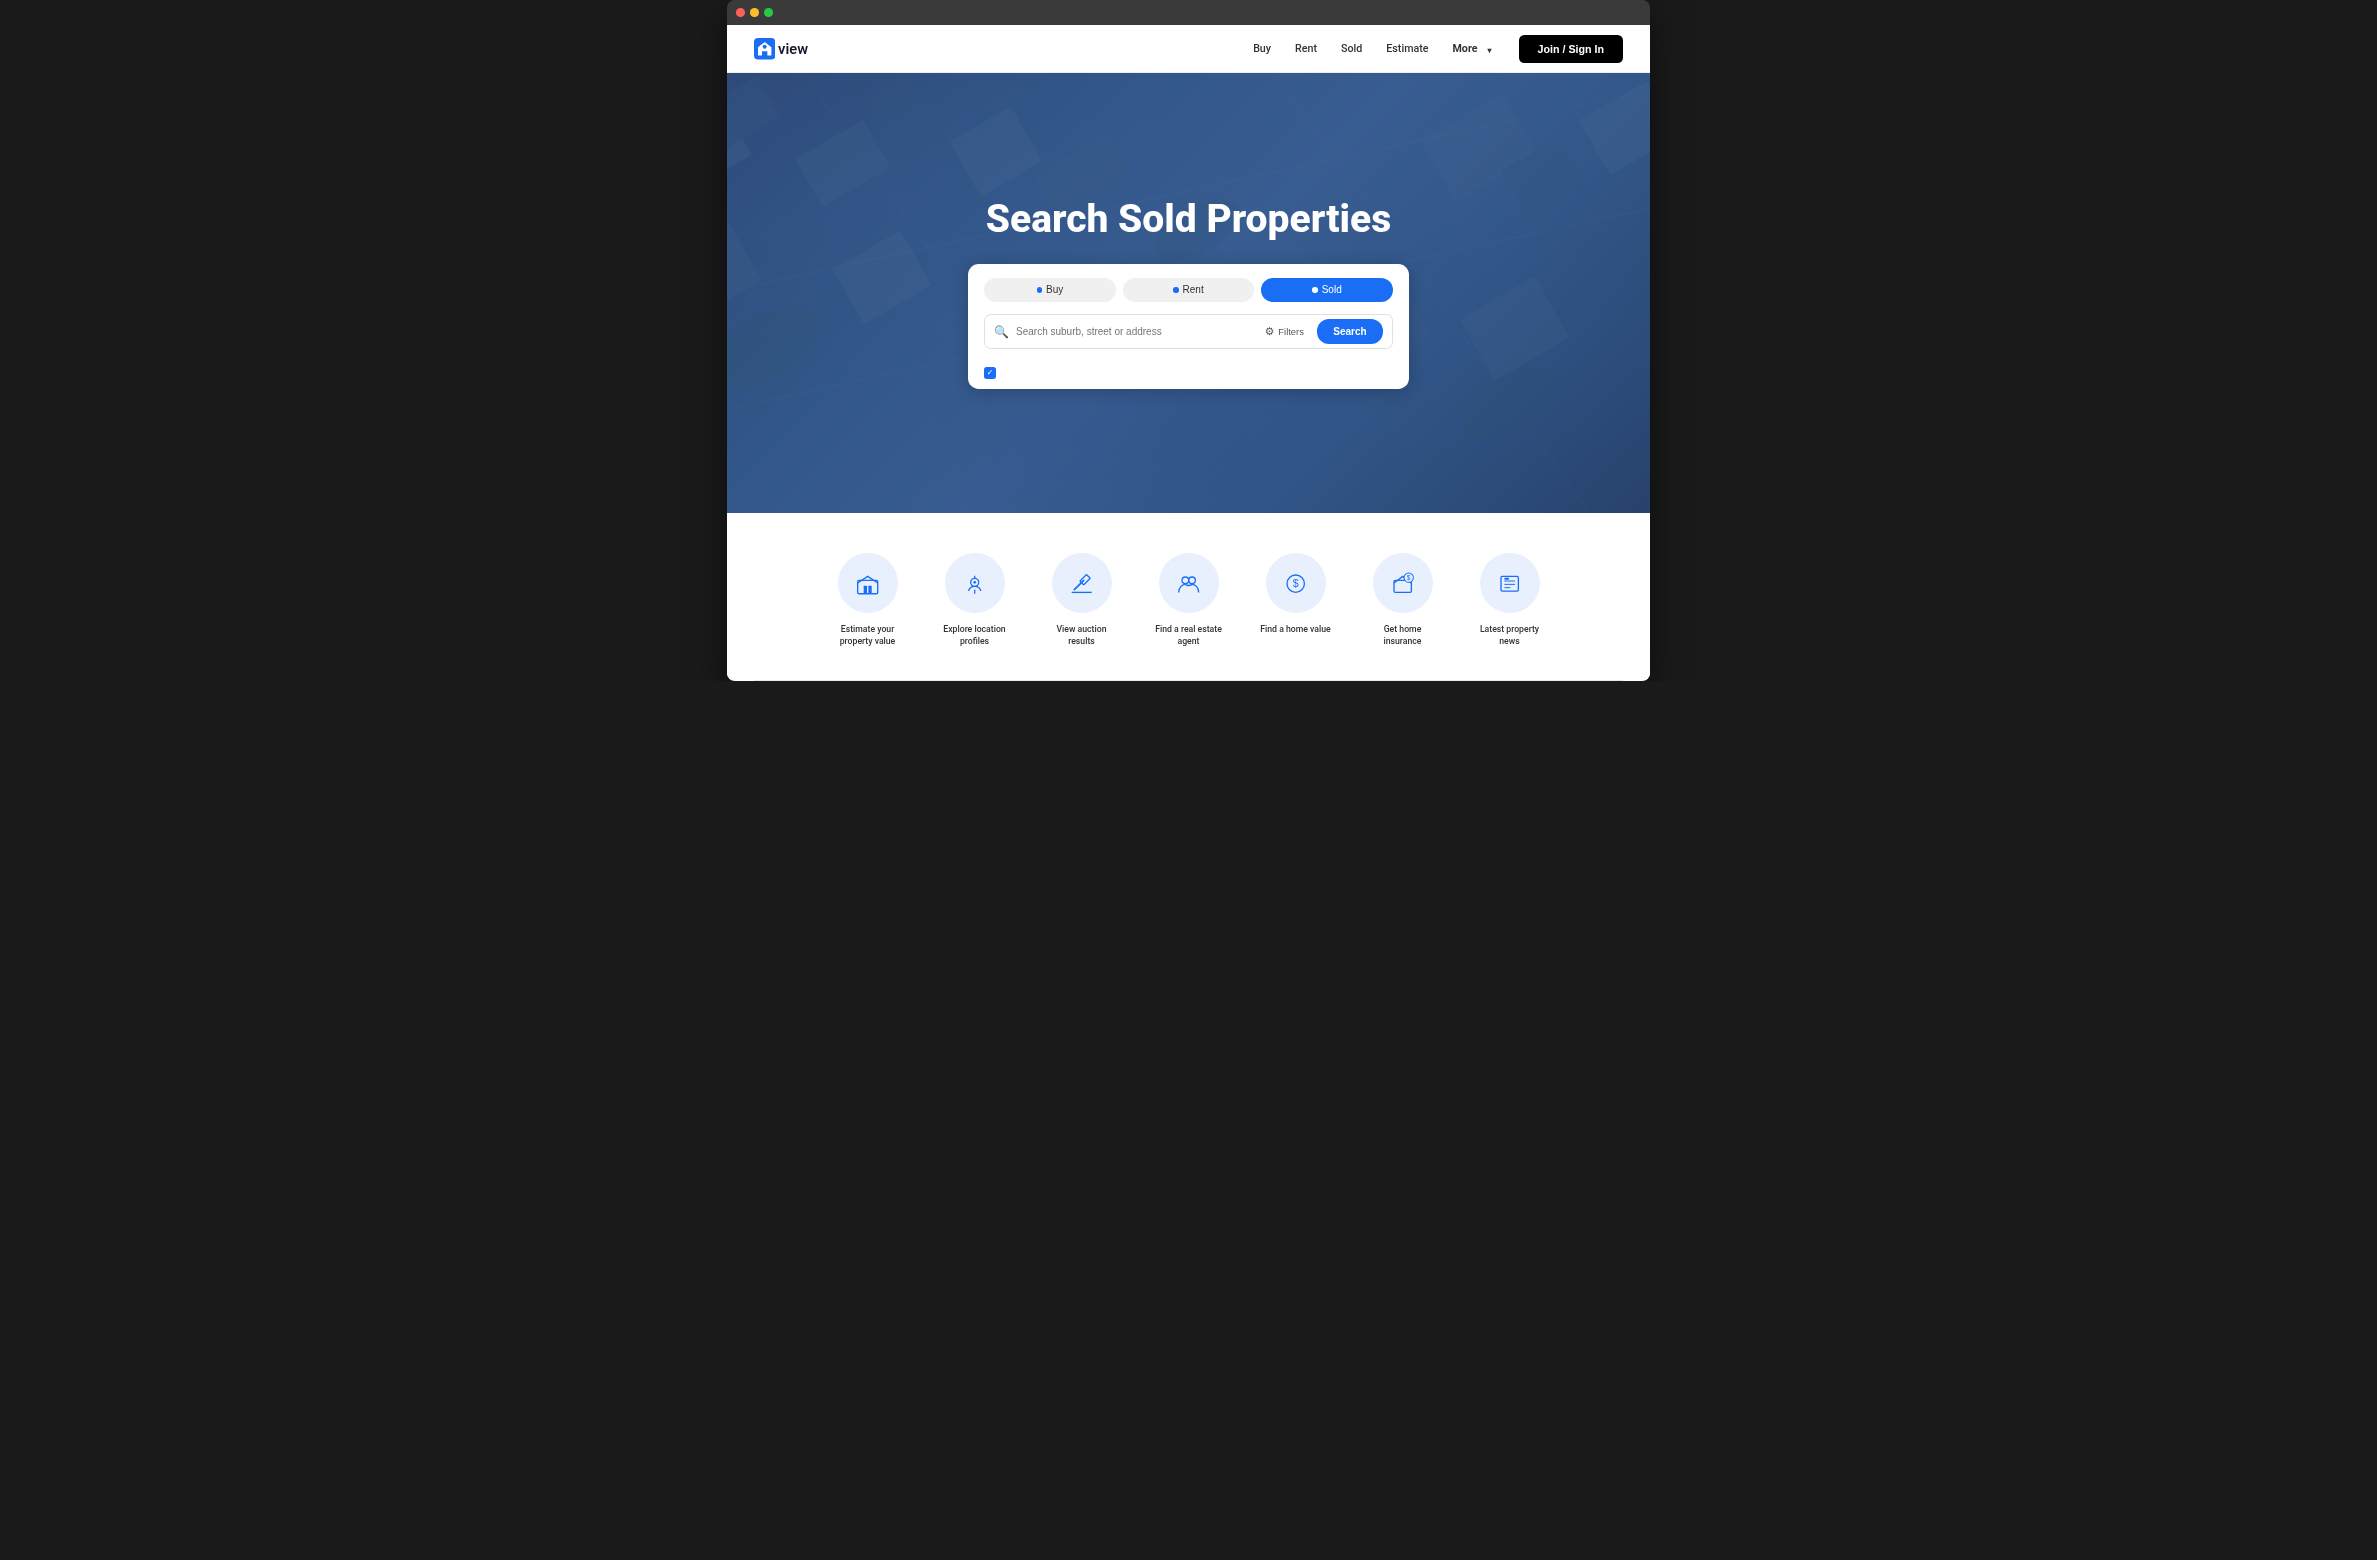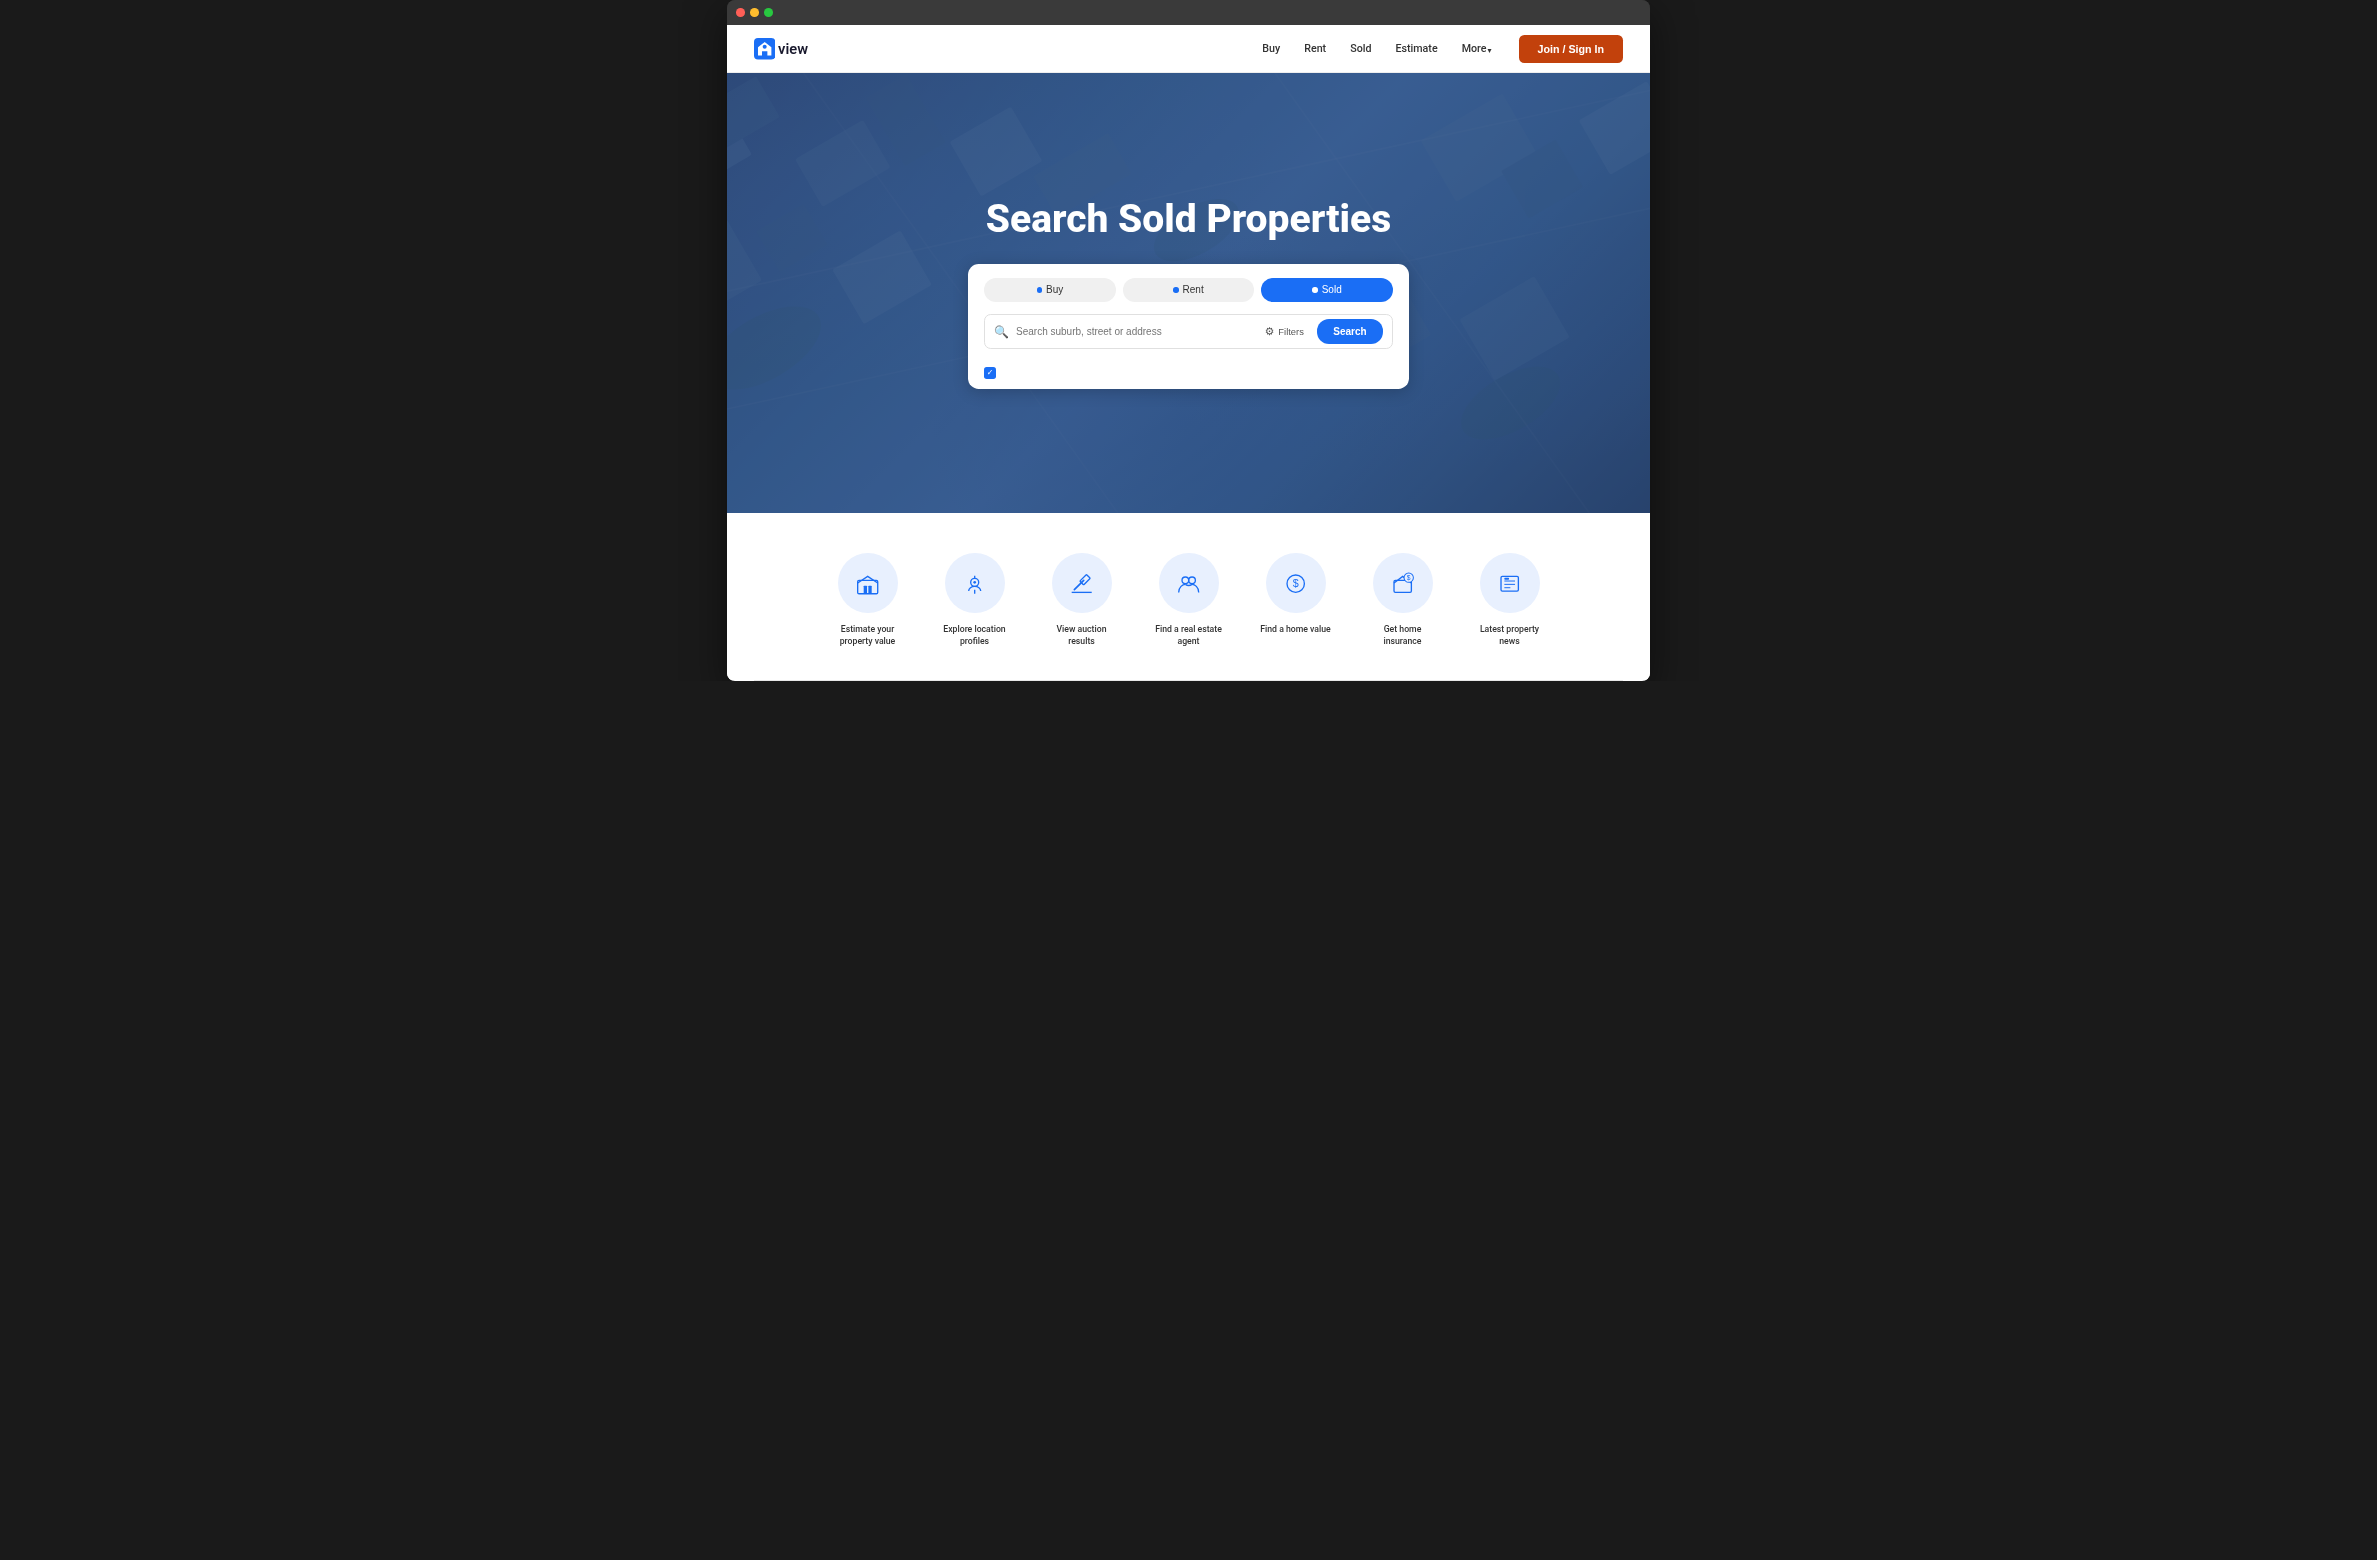--- a/index.html
+++ b/index.html
@@ -62,25 +62,26 @@
     .nav-item {
       font-size: 10.7px;
       color: #333;
       cursor: pointer;
       font-weight: 500;
       text-decoration: none;
     }
     .nav-more {
       display: flex;
       align-items: flex-end;
-      gap: 1px;
+      gap: 10px;
+      font-weight: bold;
     }
     .join-btn {
       margin-left: 27px;
-      background: #c2410c;
+      background: #000000;
       color: #fff;
       border: none;
       padding: 8px 19px;
       border-radius: 5.3px;
       font-size: 10.7px;
       font-weight: 600;
       cursor: pointer;
     }
 
     

